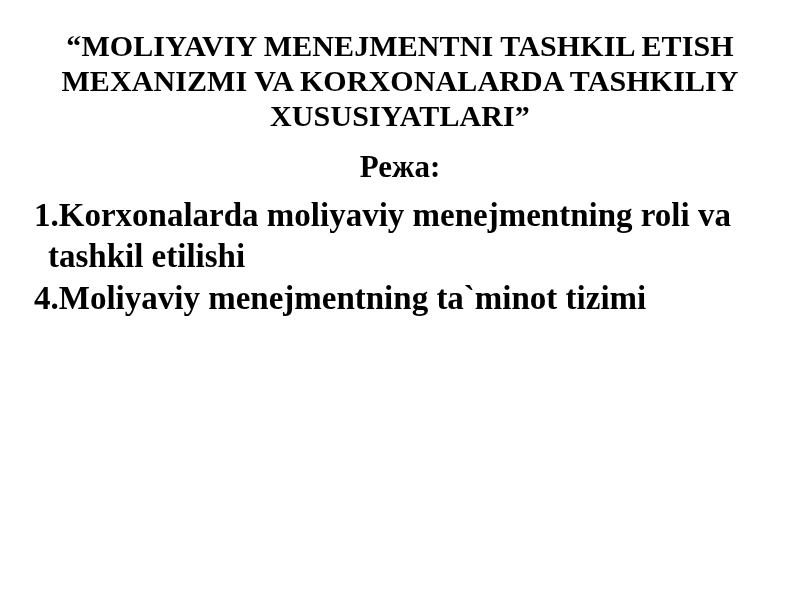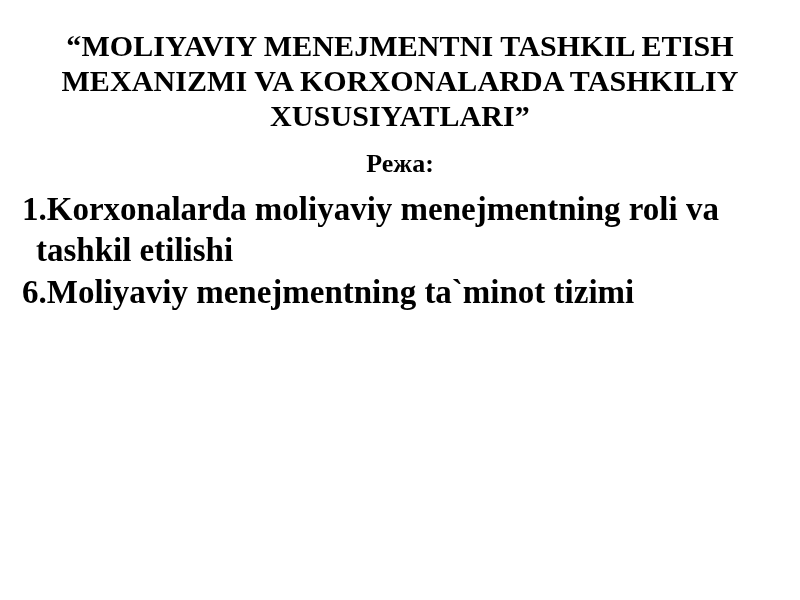--- a/index.html
+++ b/index.html
@@ -25,26 +25,26 @@
     text-align: center;
     font-weight: bold;
     font-size: 30px;
     line-height: 1.17;
     letter-spacing: 0.1px;
     margin: 0 18px 0 18px;
   }
   .subtitle {
     text-align: center;
     font-weight: bold;
-    font-size: 26px;
+    font-size: 31px;
     margin-top: 16px;
     margin-bottom: 2px;
   }
   .agenda {
-    margin: 10px 0 0 0;
+    margin: 10px 0 0 12px;
     padding: 0;
     list-style: none;
   }
   .agenda-item {
     font-weight: bold;
     font-size: 33px;
     line-height: 1.22;
     text-align: left;
     padding-left: 14px;
     text-indent: -14px;
@@ -55,16 +55,16 @@
 <body>
 
 <div class="slide">
 
   <h1 class="slide-title">“MOLIYAVIY MENEJMENTNI TASHKIL ETISH MEXANIZMI VA KORXONALARDA TASHKILIY XUSUSIYATLARI”</h1>
 
   <div class="subtitle">Режа:</div>
 
   <ul class="agenda">
     <li class="agenda-item">1.Korxonalarda moliyaviy menejmentning roli va tashkil etilishi</li>
-    <li class="agenda-item">6.Moliyaviy menejmentning ta`minot tizimi</li>
+    <li class="agenda-item">4.Moliyaviy menejmentning ta`minot tizimi</li>
   </ul>
 
 </div>
 
 </body></html>

